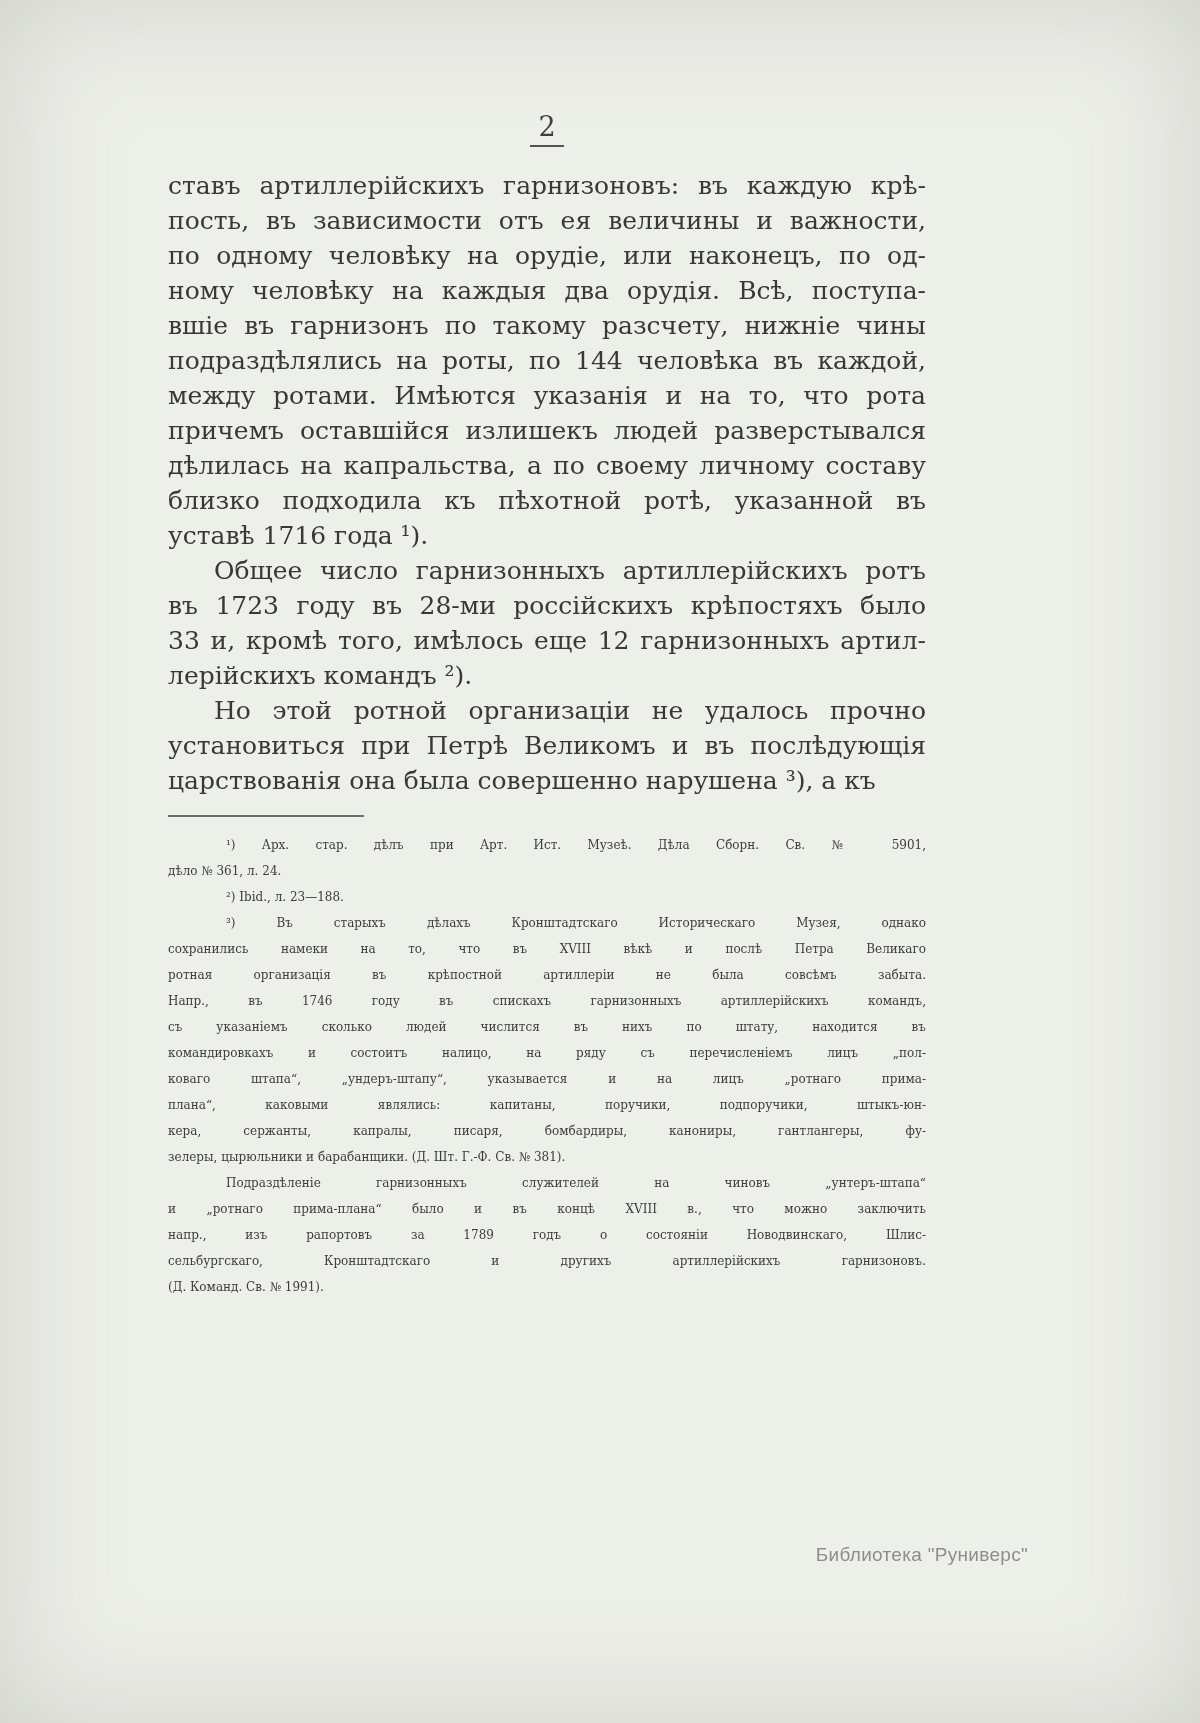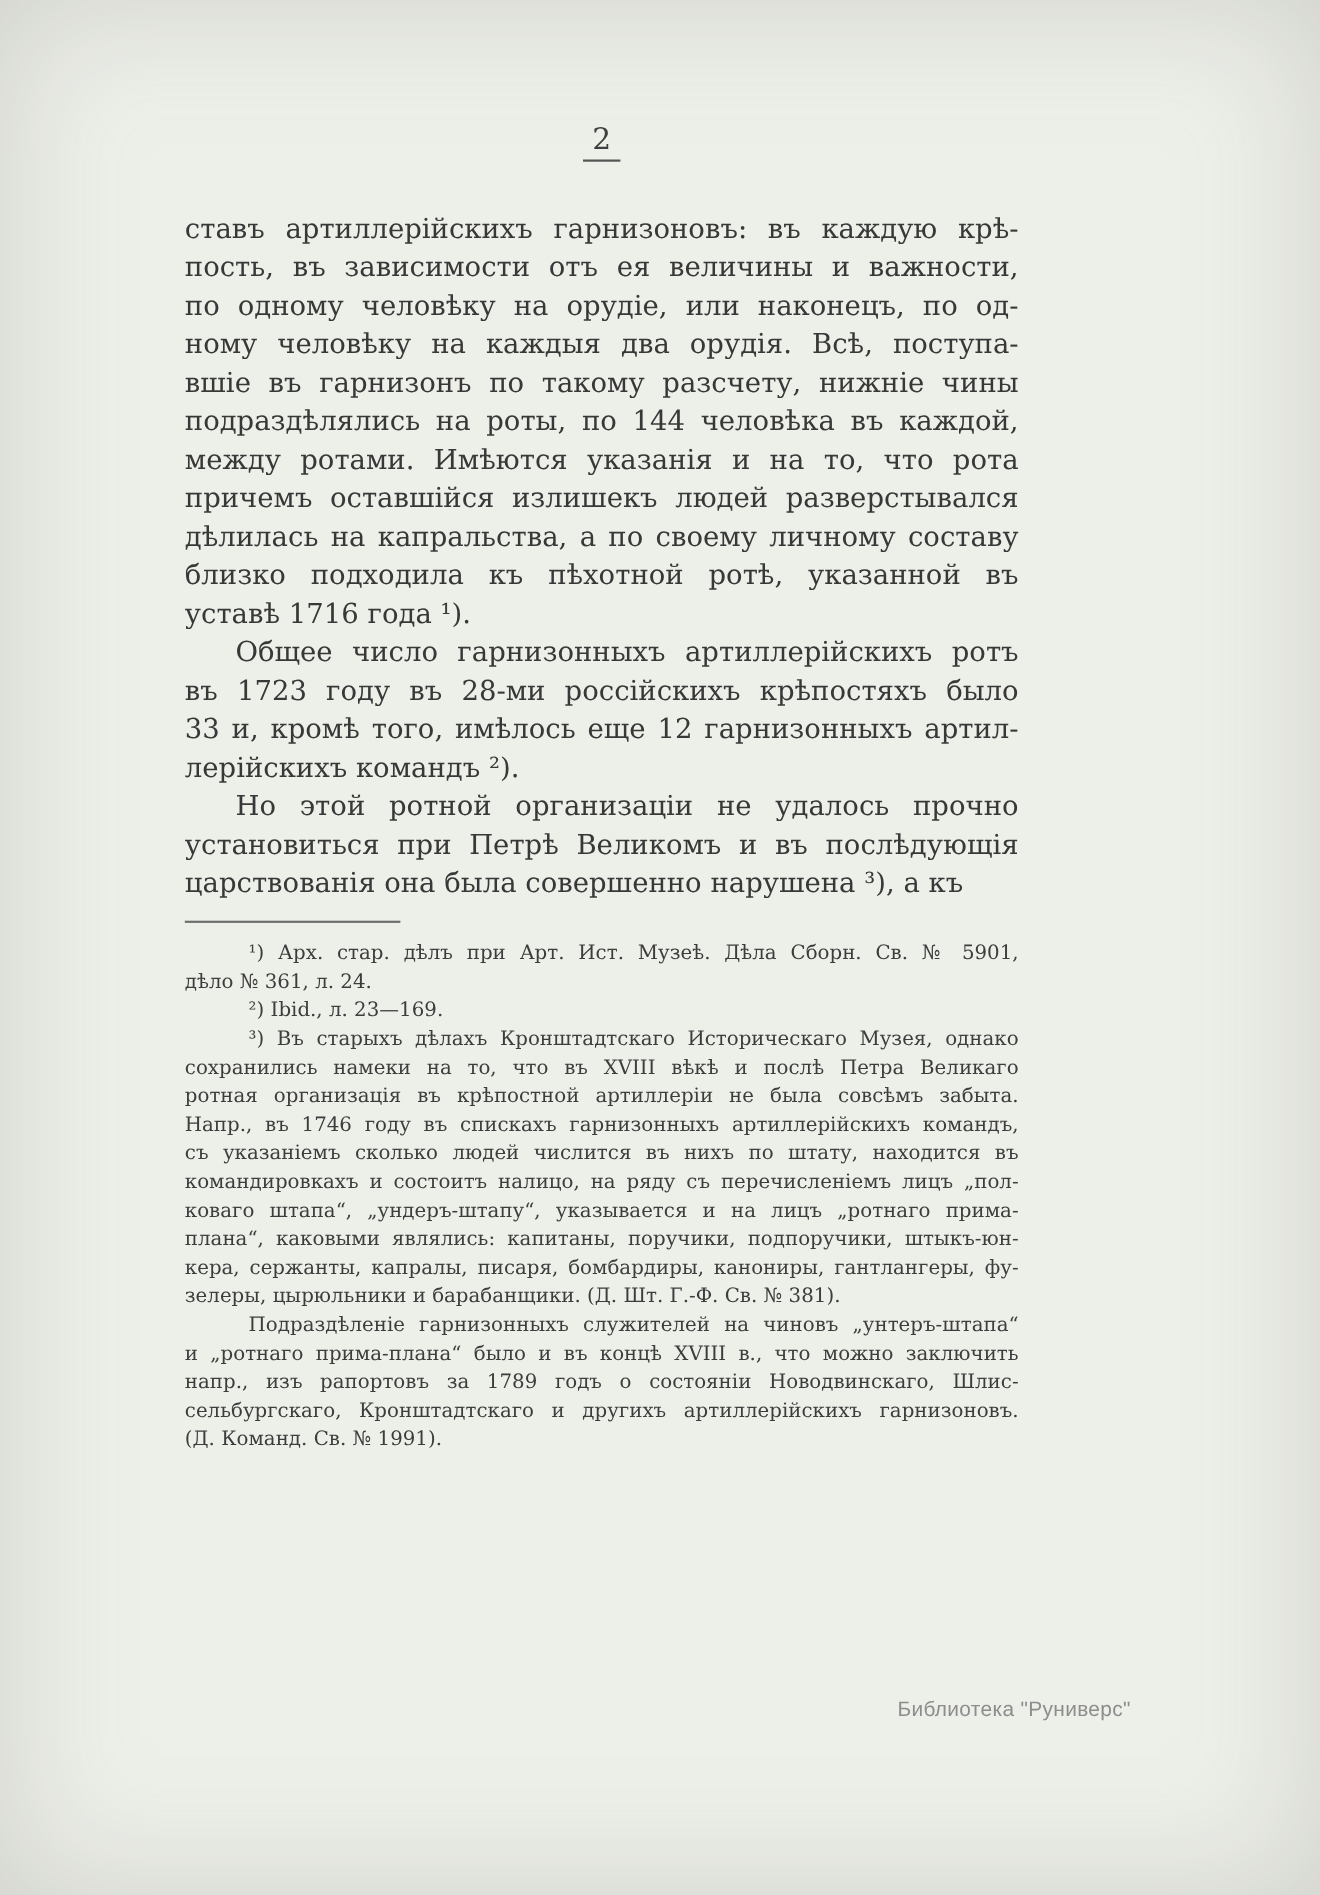--- a/index.html
+++ b/index.html
@@ -35,21 +35,21 @@
     line-height: 30px;
     padding: 0 8px 3px 8px;
     border-bottom: 2px solid #555;
     color: #3f3f3f;
   }
 
   
   .content {
     position: absolute;
     left: 168px;
-    top: 190px;
+    top: 168px;
     width: 758px;
   }
 
   .para { width: 100%; }
 
   .para .line {
     text-align: justify;
     text-align-last: justify;
     white-space: normal;
     overflow: hidden;
@@ -65,21 +65,21 @@
   .para.main.no-indent .line.first { text-indent: 0; }
 
   .footnote-rule {
     width: 196px;
     height: 2px;
     background: #6e6e6e;
     margin: 17px 0 15px 0;
   }
 
   .para.foot {
-    font-size: 18px;
+    font-size: 12px;
     line-height: 26px;
     color: #3d3d3d;
   }
   .para.foot .line.first { text-indent: 58px; }
 
   
   .watermark {
     position: absolute;
     right: 172px;
     top: 1544px;
@@ -128,21 +128,21 @@
       </div>
 
     <div class="footnote-rule"></div>
 
     <div class="para foot">
         <div class="line first">¹) Арх. стар. дѣлъ при Арт. Ист. Музеѣ. Дѣла Сборн. Св. № 5901,</div>
         <div class="line last">дѣло № 361, л. 24.</div>
       </div>
 
     <div class="para foot">
-        <div class="line first last">²) Ibid., л. 23—169.</div>
+        <div class="line first last">²) Ibid., л. 23—188.</div>
       </div>
 
     <div class="para foot">
         <div class="line first">³) Въ старыхъ дѣлахъ Кронштадтскаго Историческаго Музея, однако</div>
         <div class="line">сохранились намеки на то, что въ XVIII вѣкѣ и послѣ Петра Великаго</div>
         <div class="line">ротная организація въ крѣпостной артиллеріи не была совсѣмъ забыта.</div>
         <div class="line">Напр., въ 1746 году въ спискахъ гарнизонныхъ артиллерійскихъ командъ,</div>
         <div class="line">съ указаніемъ сколько людей числится въ нихъ по штату, находится въ</div>
         <div class="line">командировкахъ и состоитъ налицо, на ряду съ перечисленіемъ лицъ „пол-</div>
         <div class="line">коваго штапа“, „ундеръ-штапу“, указывается и на лицъ „ротнаго прима-</div>

